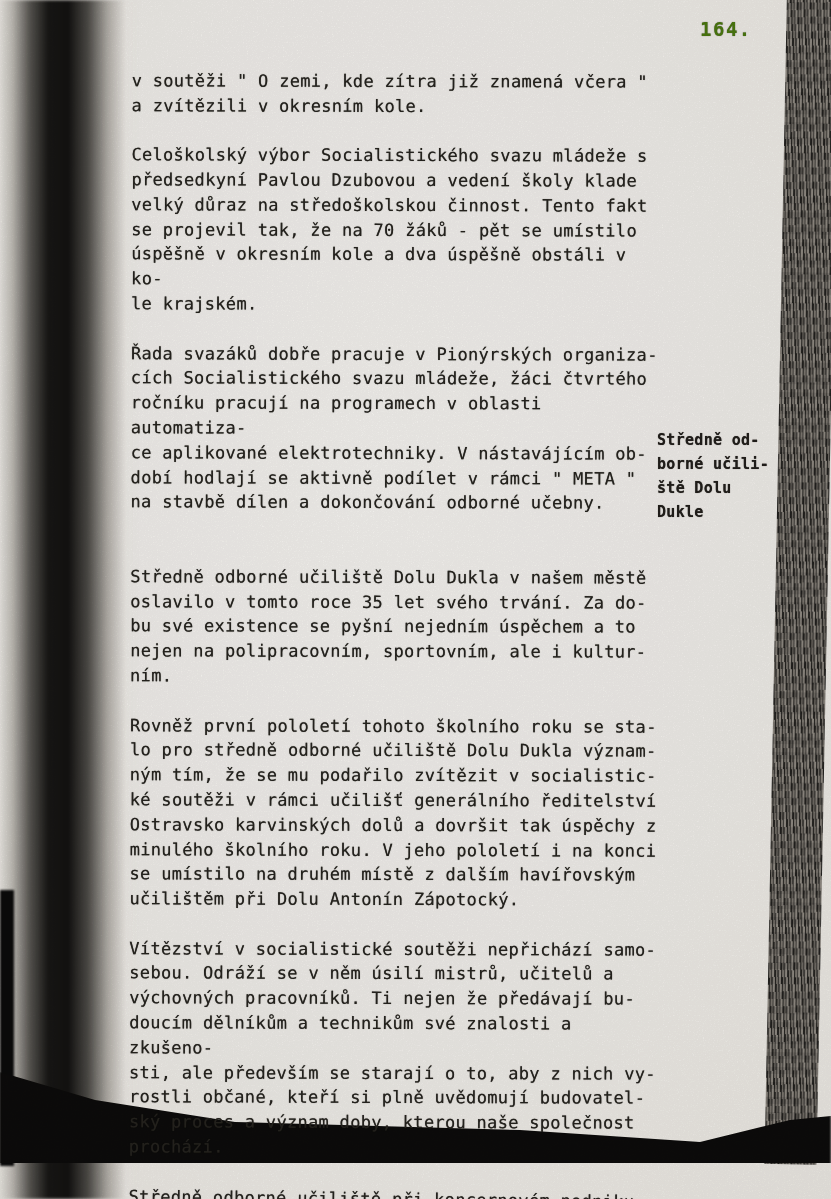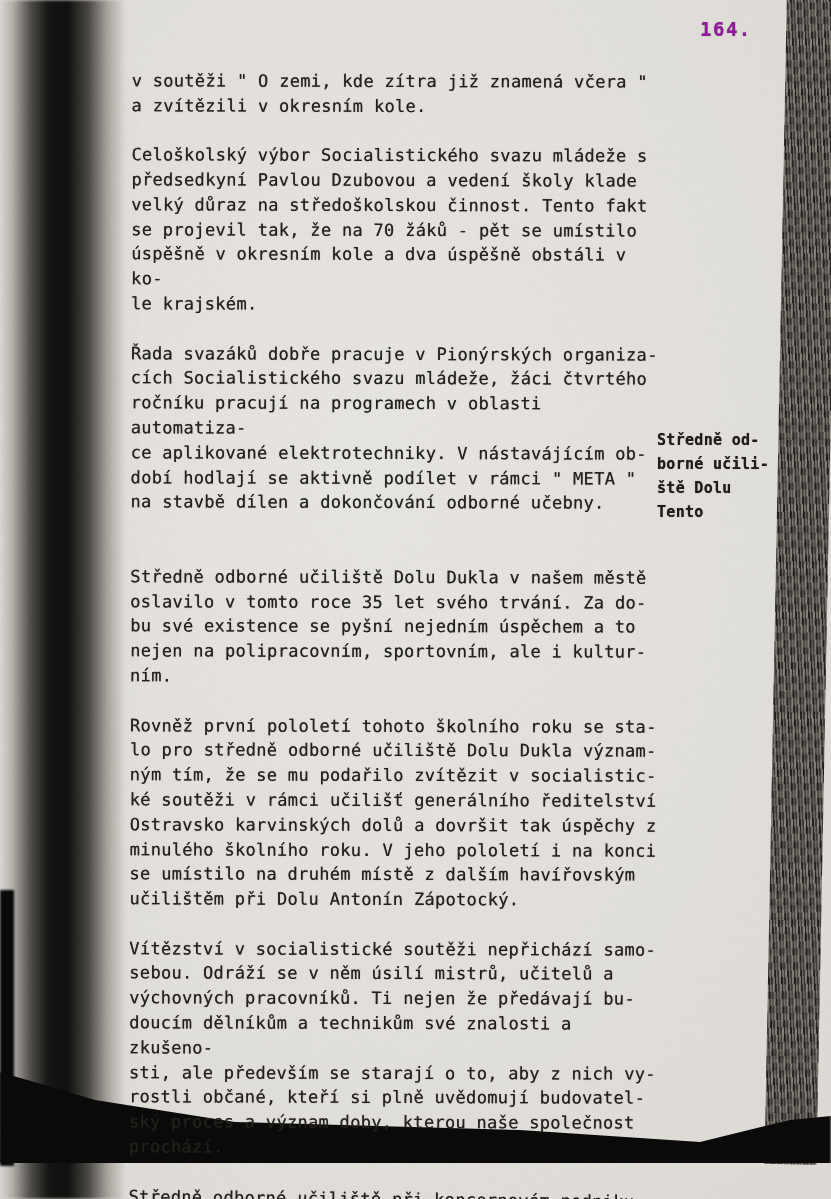--- a/index.html
+++ b/index.html
@@ -75,21 +75,21 @@
     clip-path: polygon(0px 0px, 95px 28px, 235px 50px, 520px 58px, 700px 70px,
                        790px 48px, 831px 44px, 831px 91px, 0px 91px);
     filter: blur(1.2px);
   }
   .page-number {
     position: absolute;
     left: 700px; top: 18px;
     font-size: 19px;
     font-weight: bold;
     letter-spacing: 1.5px;
-    color: #a21caf;
+    color: #4d7c0f;
     text-shadow: 0 0 1px rgba(20,20,20,0.6);
   }
   .body-text {
     position: absolute;
     left: 130px; top: 44px;
     width: 528px;
     color: #26241f;
     font-size: 17px;
     line-height: 24.8px;
     letter-spacing: 0.3px;
@@ -179,21 +179,21 @@
 hornické učiliště v našem okrese. Od svých počát-
 ků v roce 1950 vychovalo již tisíce absolventů,
 jsou dnes mezi předními dělníky nejen na Dukle,
 ale mnozí z nich dělají dobré jméno svému  uči-
 lišti v celé Československé socialistické repu-</p>
   </div>
 
   <div class="margin-note">Středně od-
 borné učili-
 ště Dolu
-Tento</div>
+Dukle</div>
 
   <svg class="grain-overlay" width="831" height="1199">
     <filter id="grain">
       <feTurbulence type="fractalNoise" baseFrequency="0.8" numOctaves="2" stitchTiles="stitch"></feTurbulence>
       <feColorMatrix type="matrix" values="0 0 0 0 0.15  0 0 0 0 0.14  0 0 0 0 0.13  0.7 0.7 0.7 0 0"></feColorMatrix>
     </filter>
     <rect width="831" height="1199" filter="url(#grain)"></rect>
   </svg>
 
 </div>

